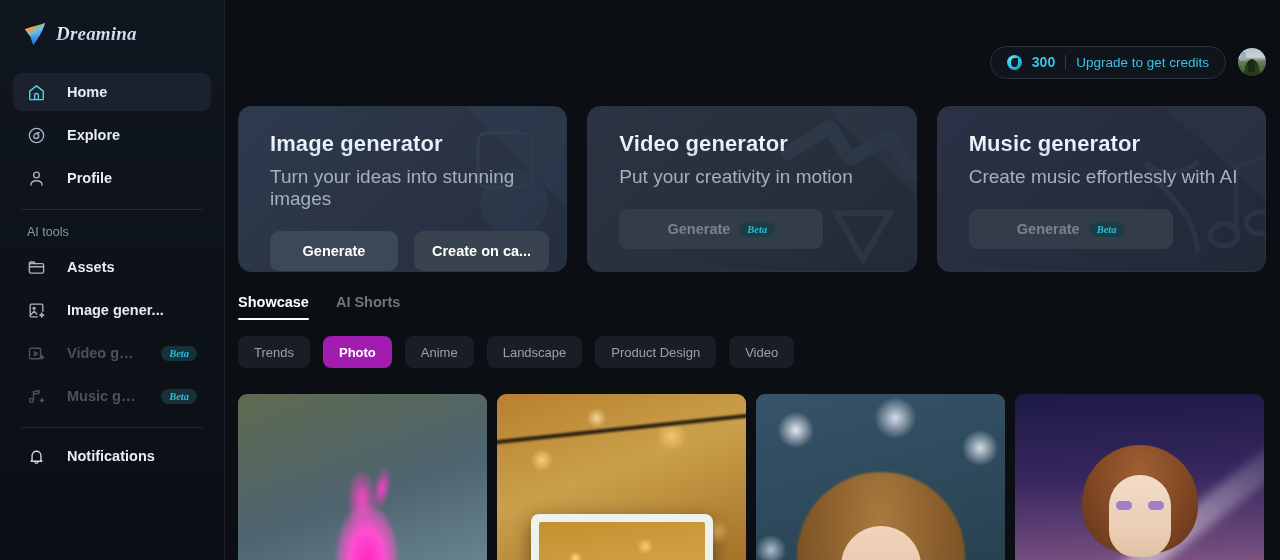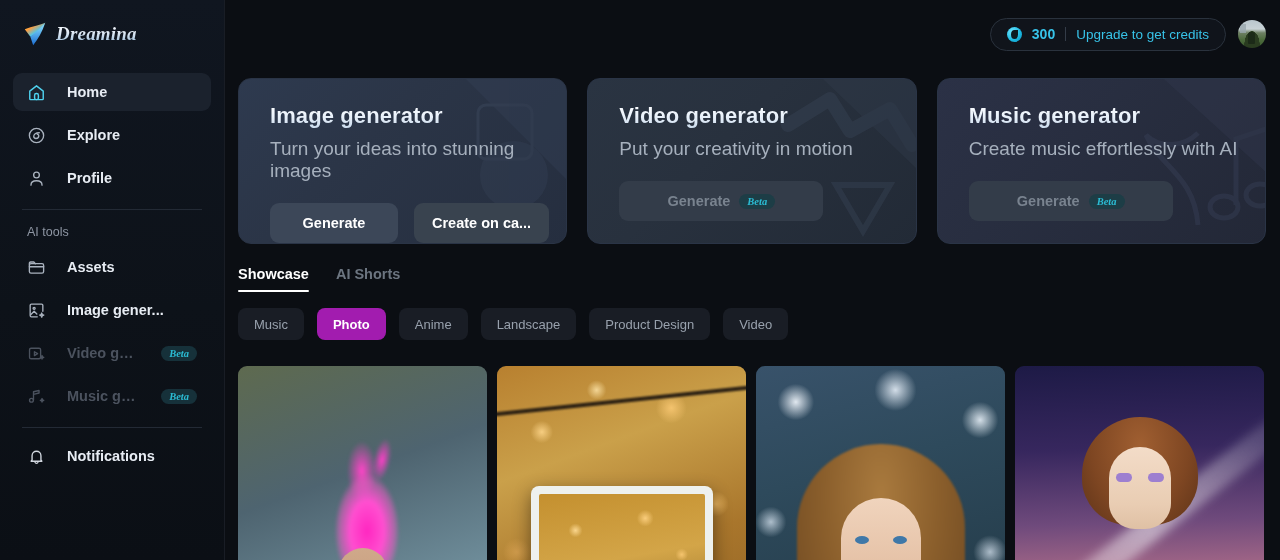--- a/index.html
+++ b/index.html
@@ -67,21 +67,21 @@
     padding: 6px 14px 9px 14px;
   }
 
   
   .main {
     position: relative; flex: 1 1 auto; height: 560px;
     background: #0b0e13; overflow: hidden;
   }
   .topbar {
     height: 68px; display: flex; align-items: center;
-    justify-content: flex-end; padding-right: 14px; gap: 12px;
+    justify-content: flex-end; padding-right: 14px; gap: 12px; margin-top: 28px;
   }
   .credits-pill {
     display: flex; align-items: center; gap: 10px;
     height: 33px; padding: 0 16px;
     border: 1px solid #2a323d; border-radius: 17px;
     background: #10141b; cursor: pointer;
   }
   .coin {
     width: 15px; height: 15px; border-radius: 50%;
     background: radial-gradient(circle at 34% 32%, #6fe6ff 0%, #19b6e0 60%, #0d86ad 100%);
@@ -495,21 +495,21 @@
       <div class="tab active">
         <span>Showcase</span>
       </div>
       <div class="tab">
         <span>AI Shorts</span>
       </div>
     </div>
 
     <div class="chips">
       <div class="chip">
-          <span>Music</span>
+          <span>Trends</span>
         </div>
       <div class="chip active">
           <span>Photo</span>
         </div>
       <div class="chip">
           <span>Anime</span>
         </div>
       <div class="chip">
           <span>Landscape</span>
         </div>

